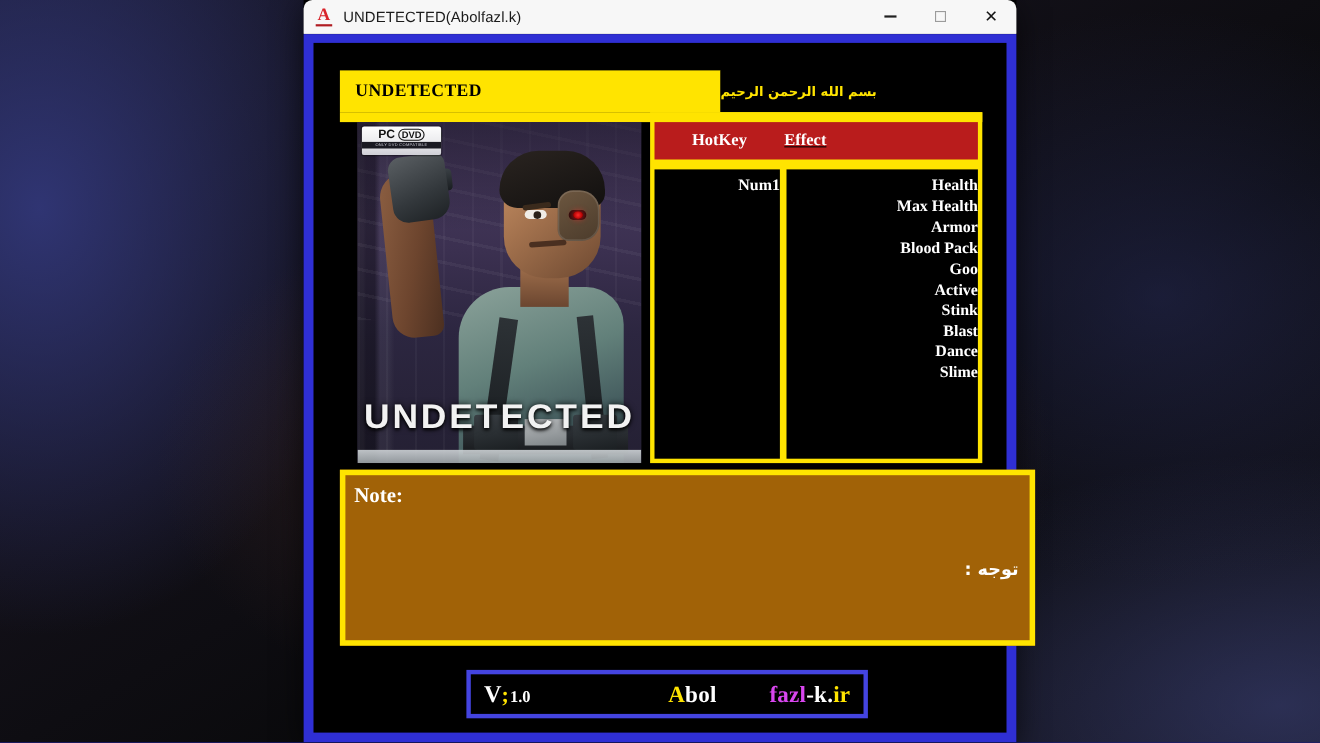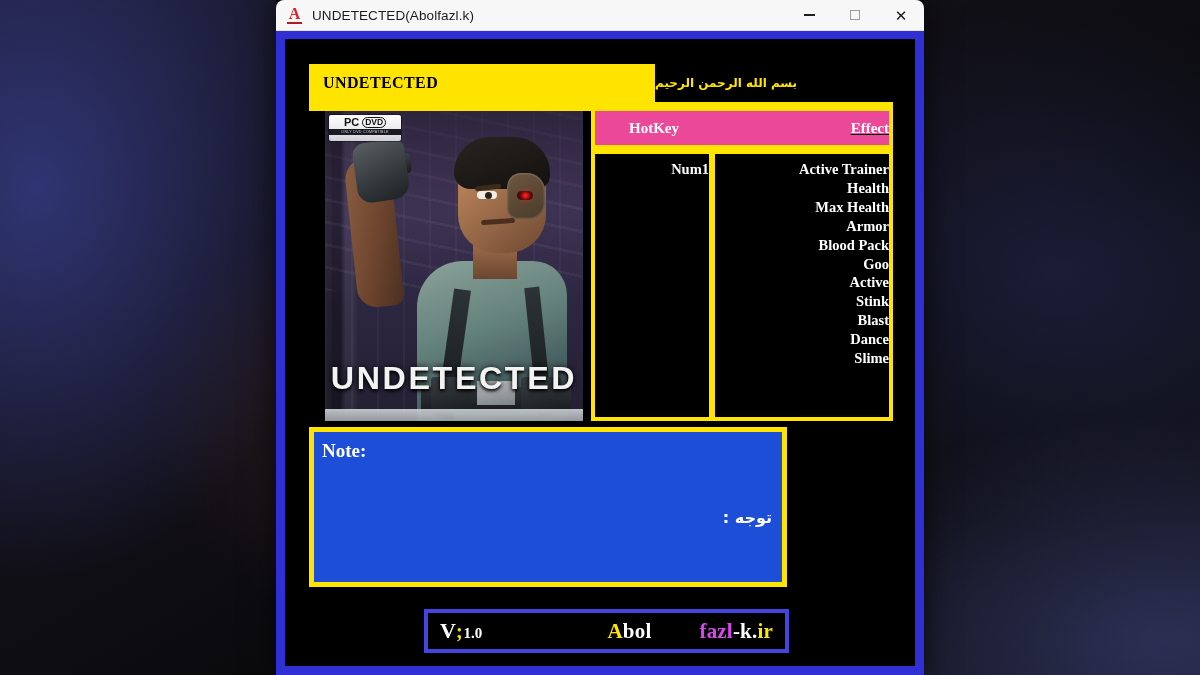--- a/index.html
+++ b/index.html
@@ -269,27 +269,27 @@
   }
 
   
   #table-frame{
     position:absolute; left:282px; top:-9px; width:302px; height:319px;
     background:#ffe400;
     padding:0;
   }
   #col-head{
     position:absolute; left:4px; top:9px; width:294px; height:34px;
-    background:#ec4899; display:flex;
+    background:#b91c1c; display:flex;
   }
   #col-head .h-hot{
     width:118px; display:flex; align-items:center; justify-content:center;
   }
   #col-head .h-eff{
-    flex:1; display:flex; align-items:center; justify-content:flex-end;text-decoration:underline;
+    flex:1; display:flex; align-items:center; justify-content:flex-start;text-decoration:underline;
   }
   .hdr-txt{
     font-family:"Liberation Serif", serif; font-weight:bold;
     font-size:15px; color:#fff;
   }
   #cells{
     position:absolute; left:4px; top:52px; width:294px; height:263px;
     display:flex; gap:6px;text-align:right;
   }
   #cell-hot{
@@ -301,22 +301,22 @@
   .row-txt{
     font-family:"Liberation Serif", serif; font-weight:bold;
     font-size:14.5px; color:#fff; line-height:18.9px;
     white-space:nowrap;
   }
   #cell-eff .row-txt{ padding-left:64px; }
   #cell-eff .row-txt.first{ padding-left:28px; }
 
   
   #note-box{
-    position:absolute; left:24px; top:388px; width:478px; height:160px;
-    border:5px solid #ffe400; background:#1d4ed8;
+    position:absolute; left:24px; top:388px; width:632px; height:160px;
+    border:5px solid #ffe400; background:#a16207;
   }
   #note-label{
     position:absolute; left:8px; top:8px;
     font-family:"Liberation Serif", serif; font-weight:bold;
     font-size:19px; color:#fff;
   }
   #note-fa{
     position:absolute; right:10px; top:76px;
     font-family:"DejaVu Sans", sans-serif; font-weight:bold;
     font-size:16px; color:#fff; direction:rtl;
@@ -427,21 +427,20 @@
             </div>
             <div class="h-eff">
               <span class="hdr-txt">Effect</span>
             </div>
           </div>
           <div id="cells">
             <div id="cell-hot">
               <div class="row-txt">Num1</div>
             </div>
             <div id="cell-eff">
-              <div class="row-txt first">Active Trainer</div>
               <div class="row-txt">Health</div>
               <div class="row-txt">Max Health</div>
               <div class="row-txt">Armor</div>
               <div class="row-txt">Blood Pack</div>
               <div class="row-txt">Goo</div>
               <div class="row-txt">Active</div>
               <div class="row-txt">Stink</div>
               <div class="row-txt">Blast</div>
               <div class="row-txt">Dance</div>
               <div class="row-txt">Slime</div>

